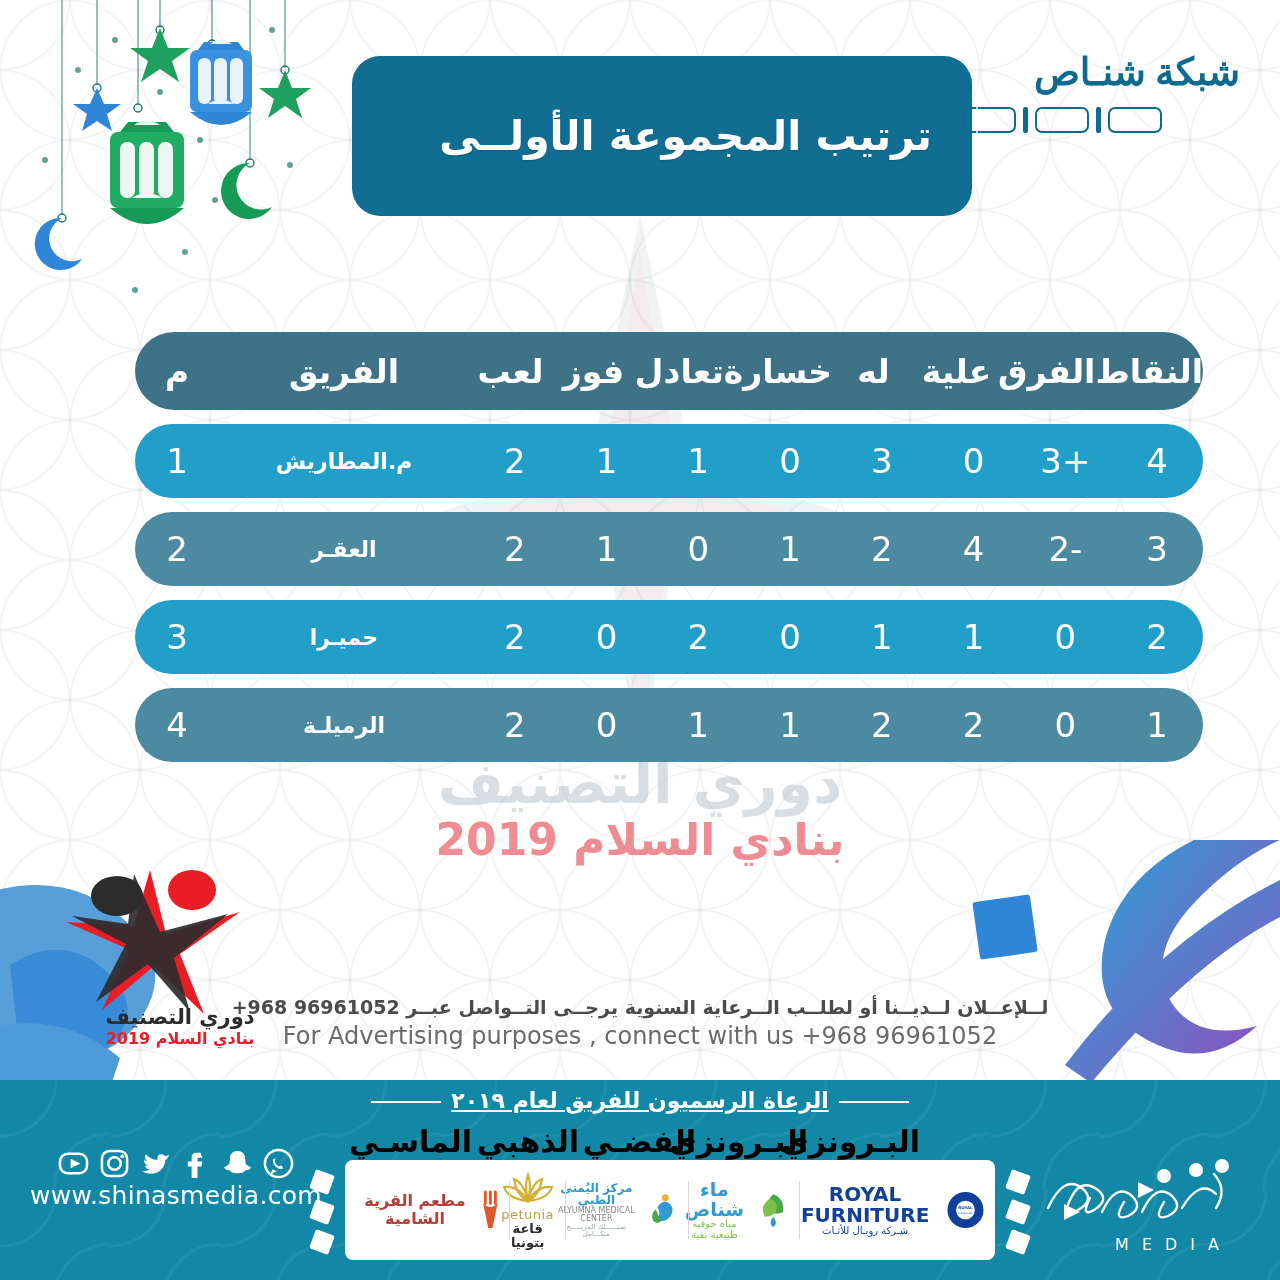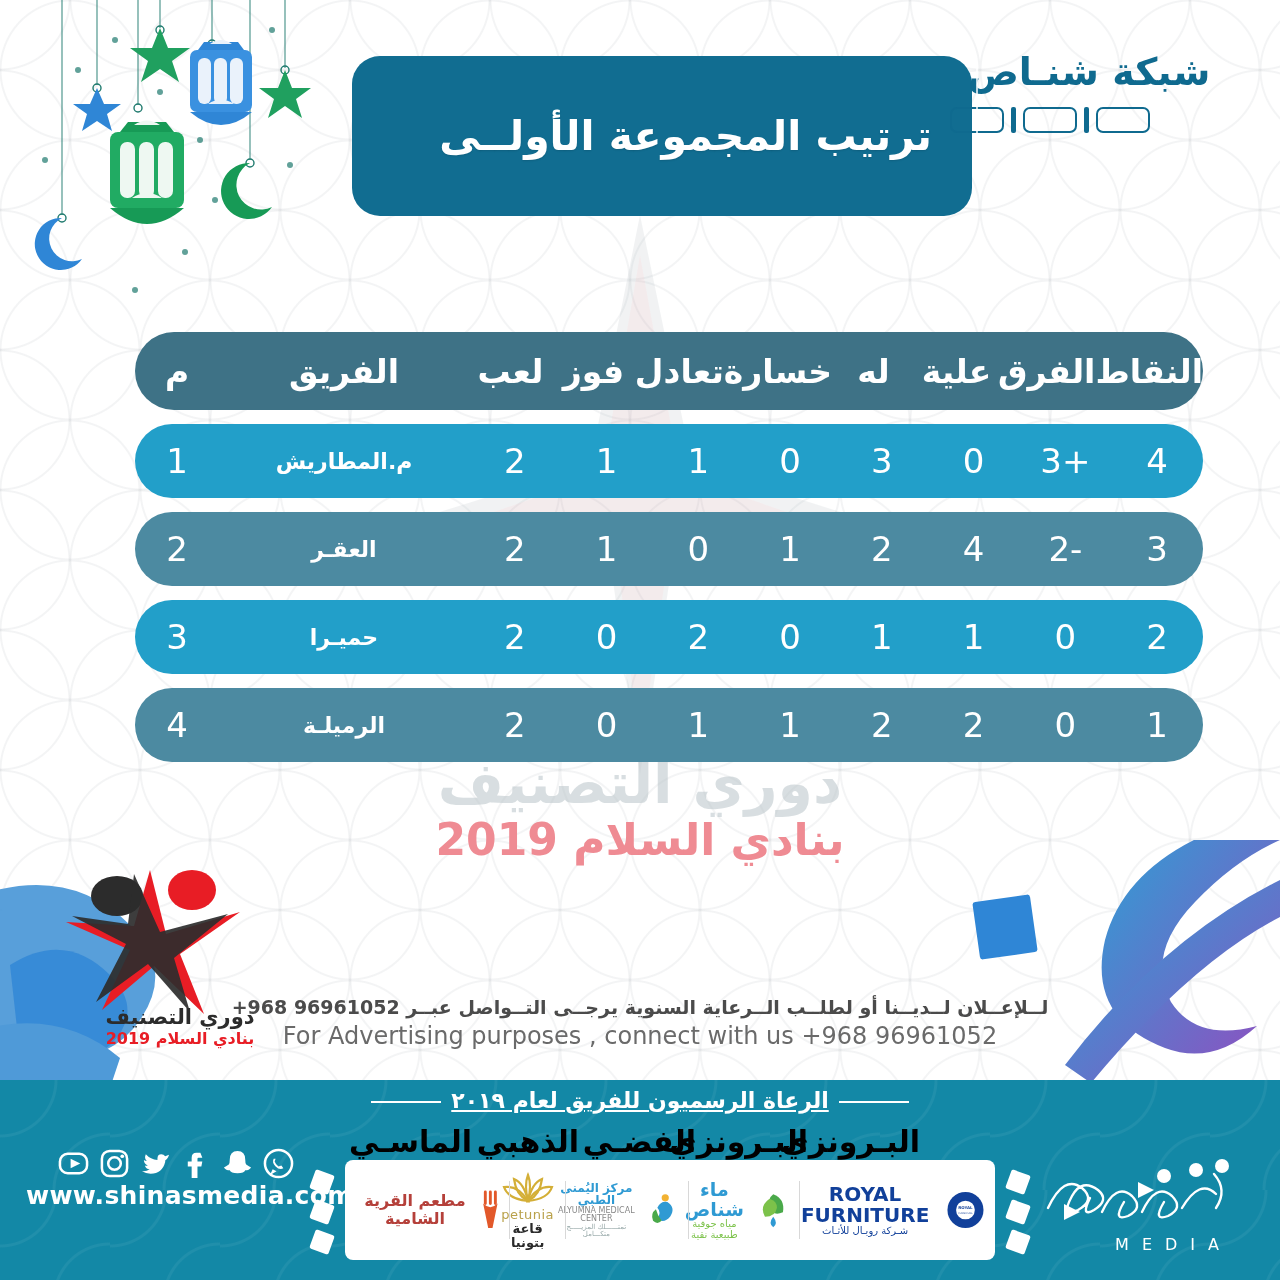--- a/index.html
+++ b/index.html
@@ -35,22 +35,22 @@
     background:#116D91; border-radius:28px; z-index:3;
     display:flex; align-items:center; justify-content:flex-start;
     padding-right:40px;
     padding-left:48px;
   }
   .header-band .title{
     color:#fff; font-size:41px; font-weight:700; letter-spacing:.5px;
     text-shadow:0 1px 2px rgba(0,0,0,.12);
   }
   .brand-block{
-    position:absolute; top:52px; right:30px; width:300px; height:170px;
-    z-index:4; text-align:center; padding-right:22px;
+    position:absolute; top:52px; right:18px; width:300px; height:170px;
+    z-index:4; text-align:right; padding-right:22px;font-family:Liberation Serif, serif;
   }
   .brand-block .b1,.brand-block .b2{
     color:#0f6a8f; font-size:38px; font-weight:700; line-height:1.08;
     white-space:nowrap;
   }
   .brand-sep{
     position:absolute; right:302px; top:62px; width:2px; height:120px;
     background:rgba(255,255,255,.75); z-index:5;
   }
   .brand-marks{ display:flex; gap:7px; justify-content:flex-end; align-items:center; margin-top:14px; }
@@ -128,21 +128,21 @@
   .sp-txt{ text-align:center; line-height:1.05; }
   .sp-l1{ font-size:20px; font-weight:700; }
   .sp-l2{ font-size:10px; }
   .sp-l3{ font-size:7px; color:#9aa; }
 
   .social{
     position:absolute; left:26px; top:1148px; width:300px; z-index:9; text-align:center;
   }
   .social-icons{ display:flex; gap:10px; justify-content:center; align-items:center; }
   .si{ width:31px; height:31px; }
-  .site{ color:#fff; font-size:25px; margin-top:2px; letter-spacing:.3px; direction:ltr;font-weight:bold; }
+  .site{ color:#fff; font-size:25px; margin-top:2px; letter-spacing:.3px; direction:ltr; }
   .hash{ color:#fff; font-size:23px; font-weight:700; margin-top:1px; }
 
   .media-logo{ position:absolute; right:22px; bottom:24px; width:220px; height:110px; z-index:9; }
   .media-word{
     position:absolute; right:48px; bottom:26px; color:#fff; font-size:16px;
     letter-spacing:13px; z-index:10; direction:ltr;
   }
   .diamonds{ position:absolute; z-index:9; }
 </style>
 </head>

